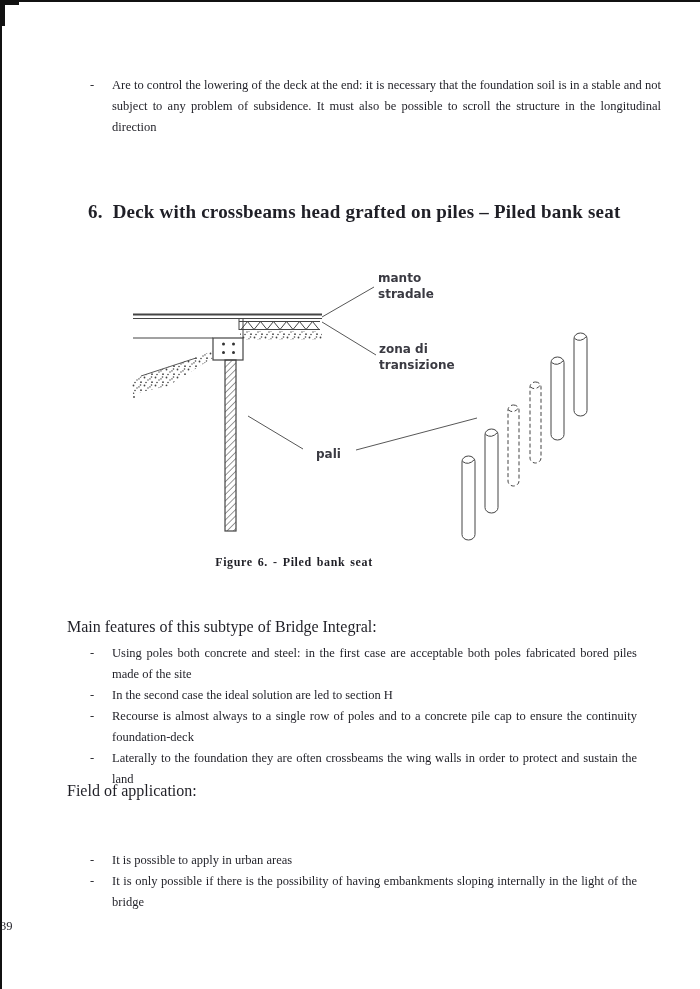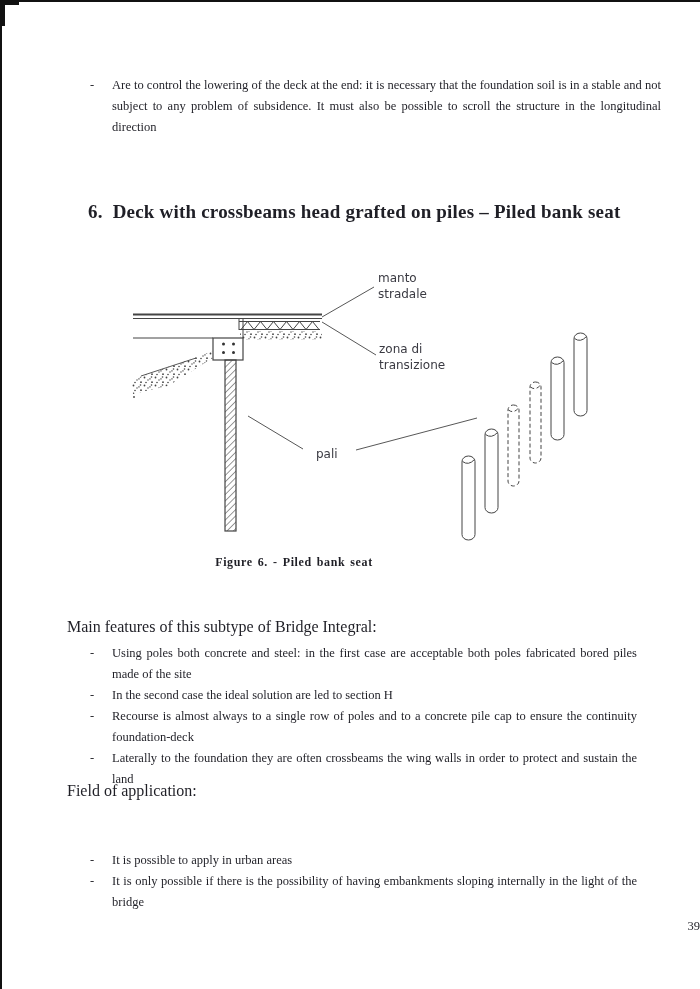--- a/index.html
+++ b/index.html
@@ -23,24 +23,24 @@
     line-height:22px;letter-spacing:.2px;}
   .heading .hnum{display:inline-block;margin-right:10px;}
   .caption{left:0;top:552px;width:588px;text-align:center;font-weight:700;
     font-size:12px;line-height:21px;letter-spacing:.6px;word-spacing:1.5px;}
   .sec-title{left:67px;top:0;width:570px;font-size:16px;line-height:21px;}
   .sec-title.s1{top:616px;}
   .sec-title.s2{top:780px;}
   .sec-list{left:88px;width:549px;list-style:none;margin:0;padding:0;}
   .sec-list.s1{top:643px;}
   .sec-list.s2{top:850px;}
-  .page-num{left:0;top:916px;width:700px;text-align:right;
+  .page-num{left:0;top:916px;width:700px;text-align:left;
     font-size:12.5px;line-height:21px;}
   
-  .figure-wrap{left:0;top:0;width:632px;height:989px;pointer-events:none;}
+  .figure-wrap{left:0;top:0;width:632px;height:989px;pointer-events:none;font-weight:bold;}
   svg text{font-family:"DejaVu Sans","Liberation Sans",sans-serif;
     font-size:12px;fill:#3a3a42;}
 </style>
 </head>
 <body>
 
 <div class="abs scan-left"></div>
 <div class="abs scan-top"></div>
 <div class="abs scan-corner-h"></div>
 <div class="abs scan-corner-v"></div>

